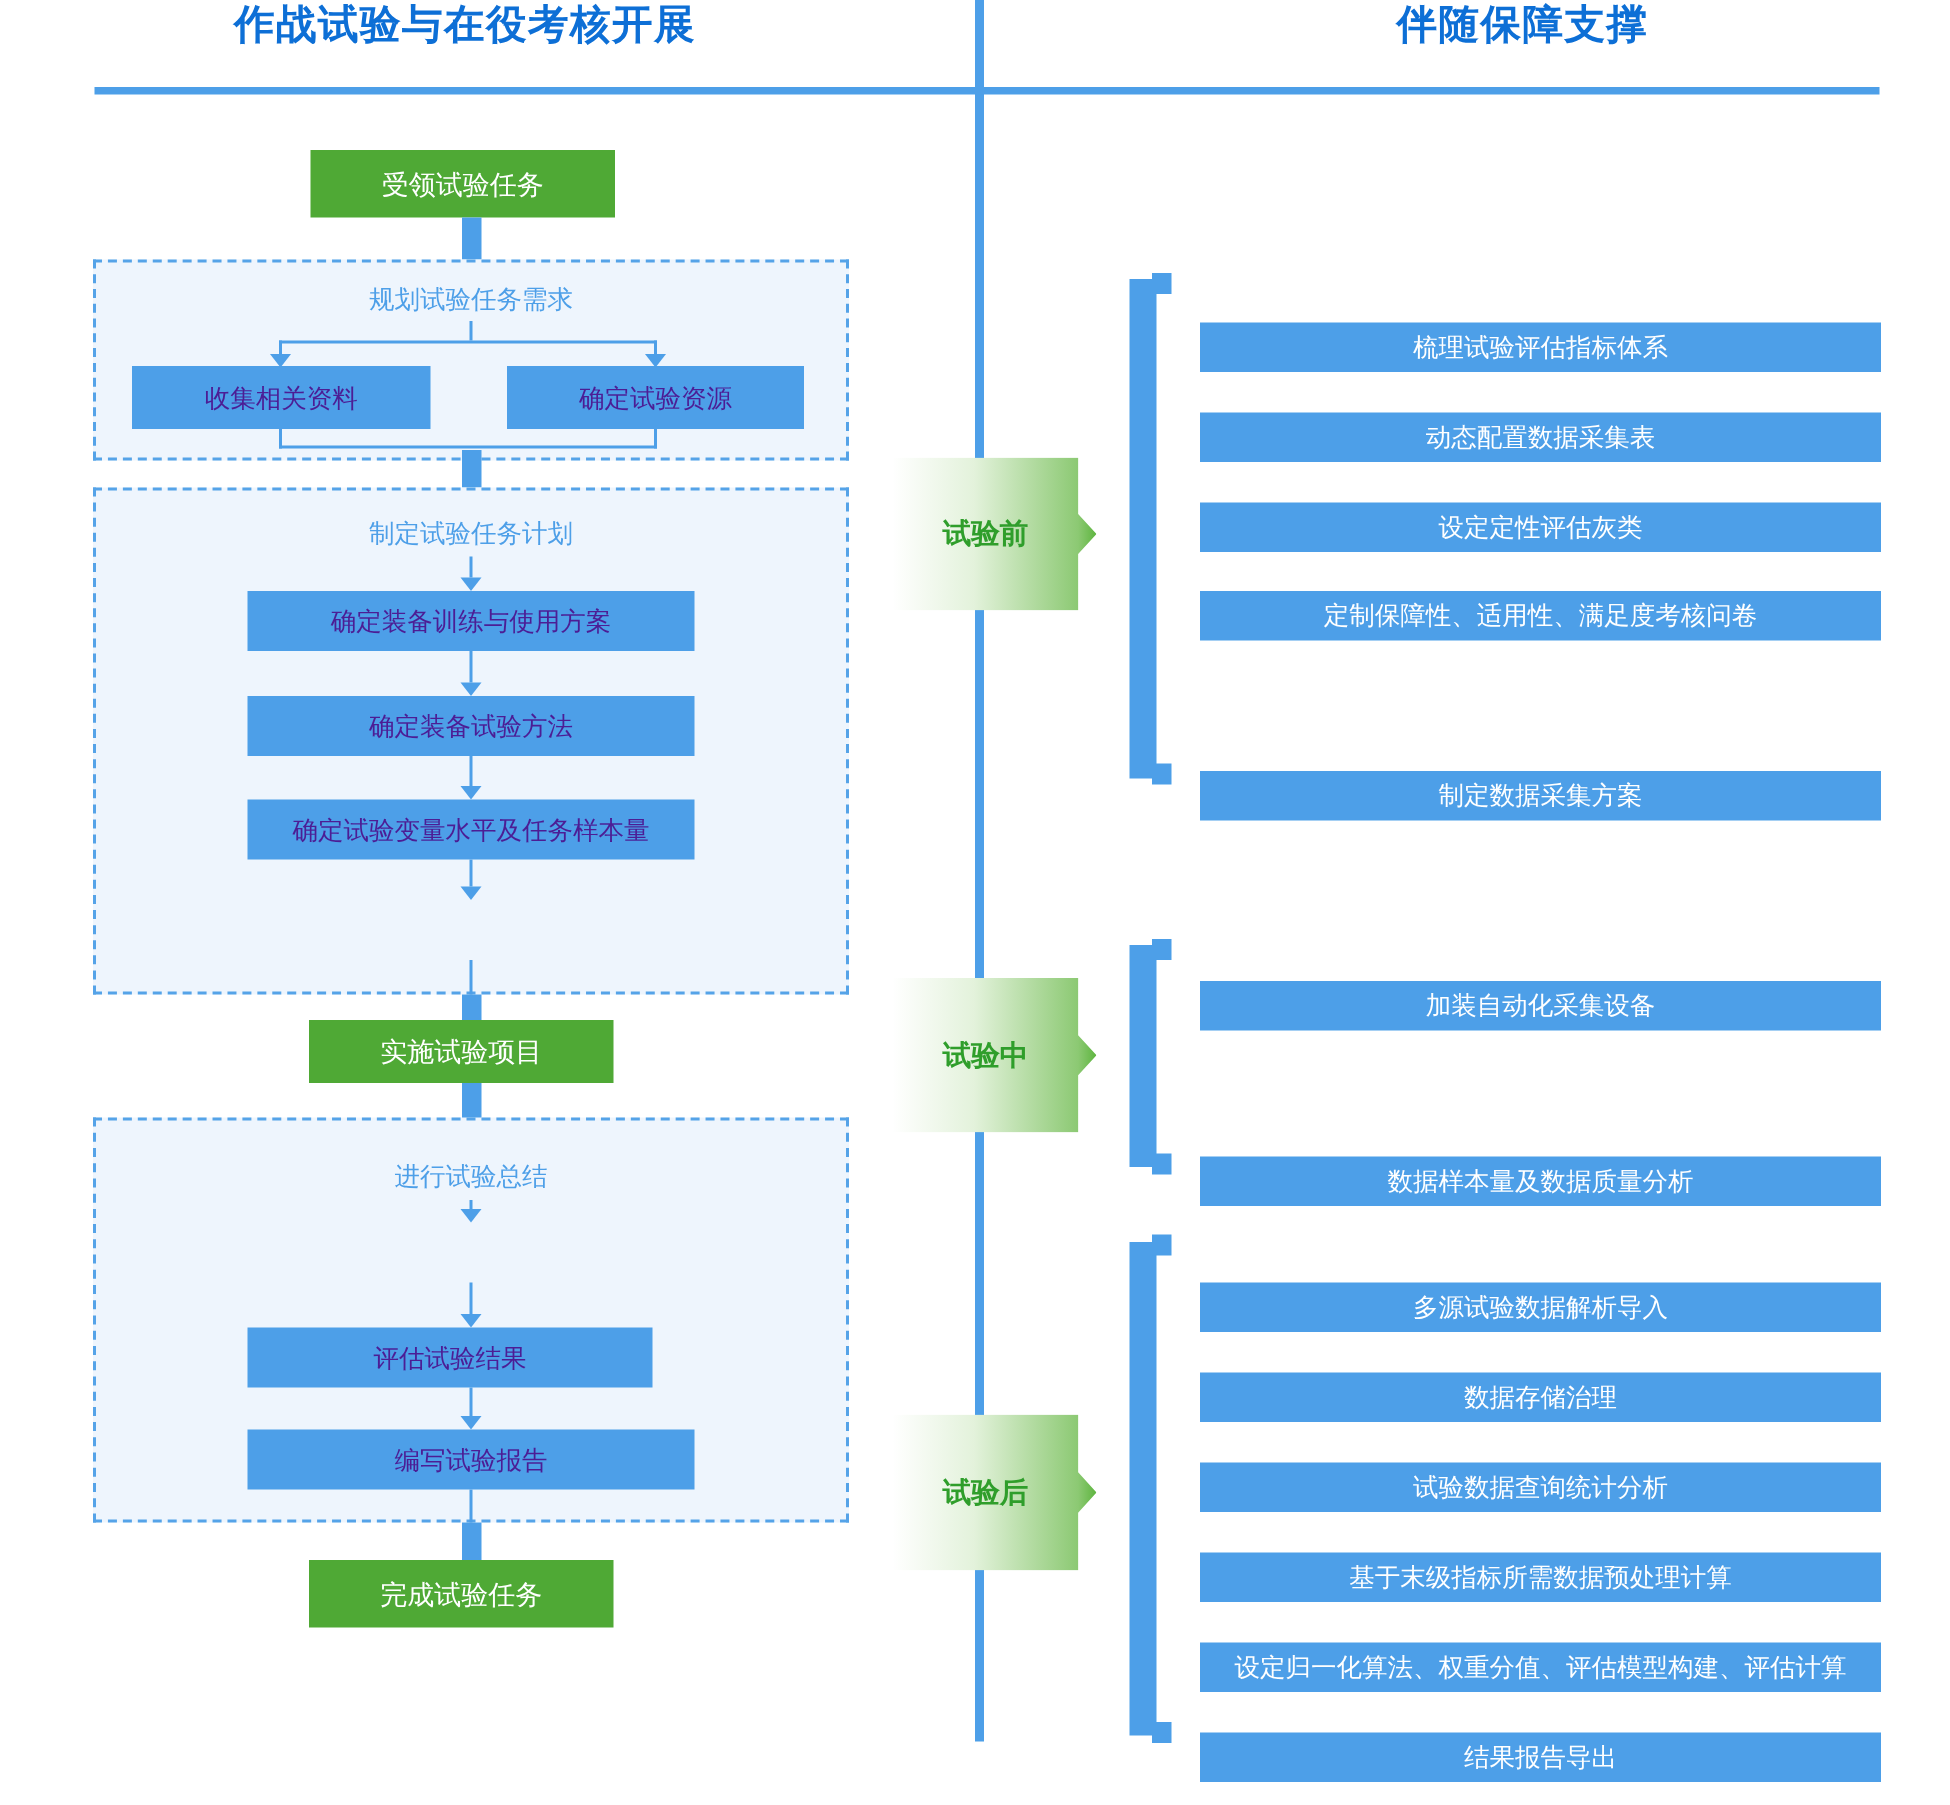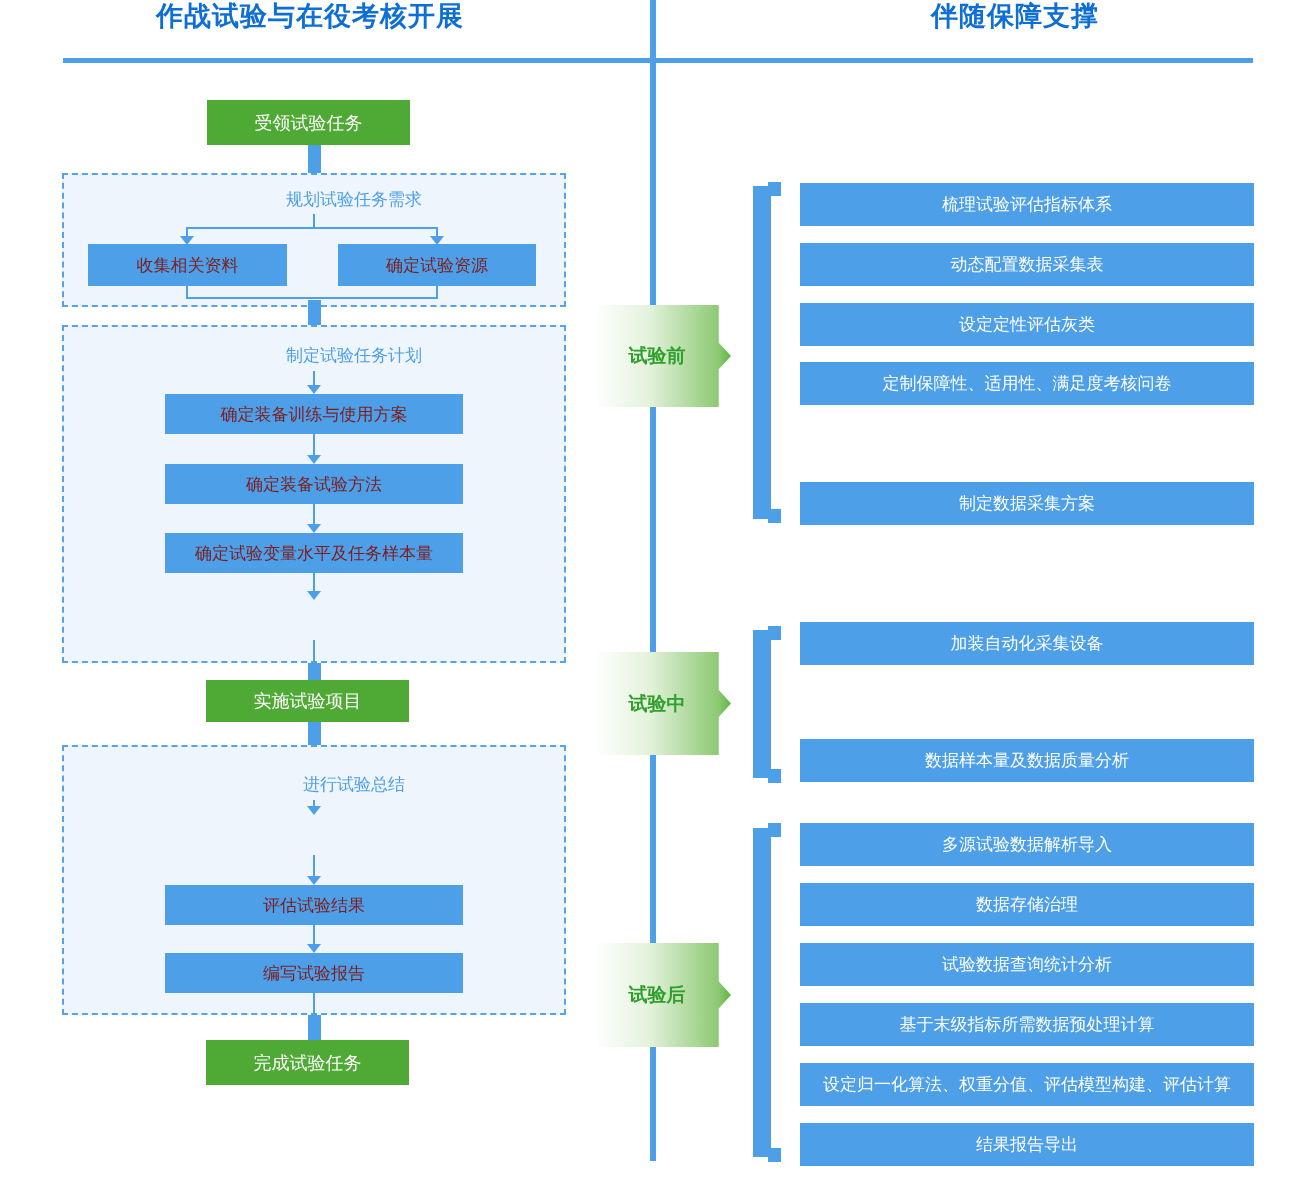--- a/index.html
+++ b/index.html
@@ -4,40 +4,40 @@
 <style>
   html,body{margin:0;padding:0;background:#fff;}
   .canvas{position:relative;width:1300px;height:1203px;background:#fff;overflow:hidden;
           font-family:"Liberation Sans",sans-serif;}
   .coltitle{position:absolute;top:0;height:32px;line-height:32px;text-align:center;
             font-size:27px;font-weight:bold;color:#0d6fd6;letter-spacing:1px;}
   .vseg{position:absolute;left:650px;width:6px;background:#4d9fe8;}
   .hrule{position:absolute;left:63px;top:58px;width:1190px;height:5px;background:#4d9fe8;}
   .gbox{position:absolute;background:#4fa935;color:#fff;display:flex;align-items:center;
         justify-content:center;font-size:18px;}
-  .bbox{position:absolute;background:#4d9fe8;color:#7f1d1d;display:flex;align-items:center;
+  .bbox{position:absolute;background:#4d9fe8;color:#4c1d95;display:flex;align-items:center;
         justify-content:center;font-size:17px;text-align:right;}
   .panel{position:absolute;left:62px;width:500px;background:#eef5fd;border:2px dashed #55a3e8;}
   .ptitle{position:absolute;left:62px;width:504px;text-align:center;color:#4d9fe8;
-          font-size:17px;height:24px;line-height:24px;margin-left:40px;}
+          font-size:17px;height:24px;line-height:24px;}
   .conn{position:absolute;left:308px;width:13px;background:#4d9fe8;}
   .tline{position:absolute;background:#4d9fe8;}
   .ahead{position:absolute;width:0;height:0;border-left:7px solid transparent;
          border-right:7px solid transparent;border-top:9px solid #4d9fe8;}
   .ahead-big{position:absolute;width:0;height:0;border-left:8px solid transparent;
          border-right:8px solid transparent;border-top:11px solid #4d9fe8;}
   .pent{position:absolute;left:595px;width:136px;height:102px;
         clip-path:polygon(0% 0%,91% 0%,91% 37%,100% 50%,91% 63%,91% 100%,0% 100%);
         background:linear-gradient(90deg,#ffffff 0%,#e3f2db 40%,#8cc973 91%,#5eb53f 100%);}
   .pent span{position:absolute;left:0;width:124px;top:0;height:100%;display:flex;
         align-items:center;justify-content:center;font-size:19px;font-weight:bold;color:#2f9e2b;}
   .brbar{position:absolute;left:753px;width:18px;background:#4d9fe8;}
   .brtab{position:absolute;left:768px;width:13px;height:14px;background:#4d9fe8;}
-  .rbar{position:absolute;left:800px;width:454px;height:43px;background:#4d9fe8;color:#fff;
-        display:flex;align-items:center;justify-content:center;font-size:17px;text-align:right;}
+  .rbar{position:absolute;left:800px;width:454px;height:33px;background:#4d9fe8;color:#fff;
+        display:flex;align-items:center;justify-content:center;font-size:17px;text-align:right;margin-top:32px;}
 </style>
 </head>
 <body>
 
 <div class="canvas">
 
   <div class="vseg" style="top:0;height:325px"></div>
   <div class="vseg" style="top:380px;height:295px"></div>
   <div class="vseg" style="top:730px;height:238px"></div>
   <div class="vseg" style="top:1023px;height:138px"></div>
@@ -83,21 +83,21 @@
   <div class="gbox" style="left:206px;top:680px;width:203px;height:42px">实施试验项目</div>
   <div class="conn" style="top:722px;height:35px"></div>
   <div class="ahead-big" style="left:306px;top:756px"></div>
 
   <div class="panel" style="top:745px;height:266px"></div>
   <div class="ptitle" style="top:773px">进行试验总结</div>
   <div class="tline" style="left:313px;top:800px;width:2px;height:6px"></div>
   <div class="ahead" style="left:307px;top:806px"></div>
   <div class="tline" style="left:313px;top:855px;width:2px;height:21px"></div>
   <div class="ahead" style="left:307px;top:876px"></div>
-  <div class="bbox" style="left:165px;top:885px;width:298px;height:40px">评估试验结果</div>
+  <div class="bbox" style="left:165px;top:885px;width:270px;height:40px">评估试验结果</div>
   <div class="tline" style="left:313px;top:925px;width:2px;height:19px"></div>
   <div class="ahead" style="left:307px;top:944px"></div>
   <div class="bbox" style="left:165px;top:953px;width:298px;height:40px">编写试验报告</div>
   <div class="tline" style="left:313px;top:993px;width:2px;height:22px"></div>
   <div class="conn" style="top:1015px;height:25px"></div>
 
   <div class="gbox" style="left:206px;top:1040px;width:203px;height:45px">完成试验任务</div>
 
   <div class="pent" style="top:305px">
     <span>试验前</span>

